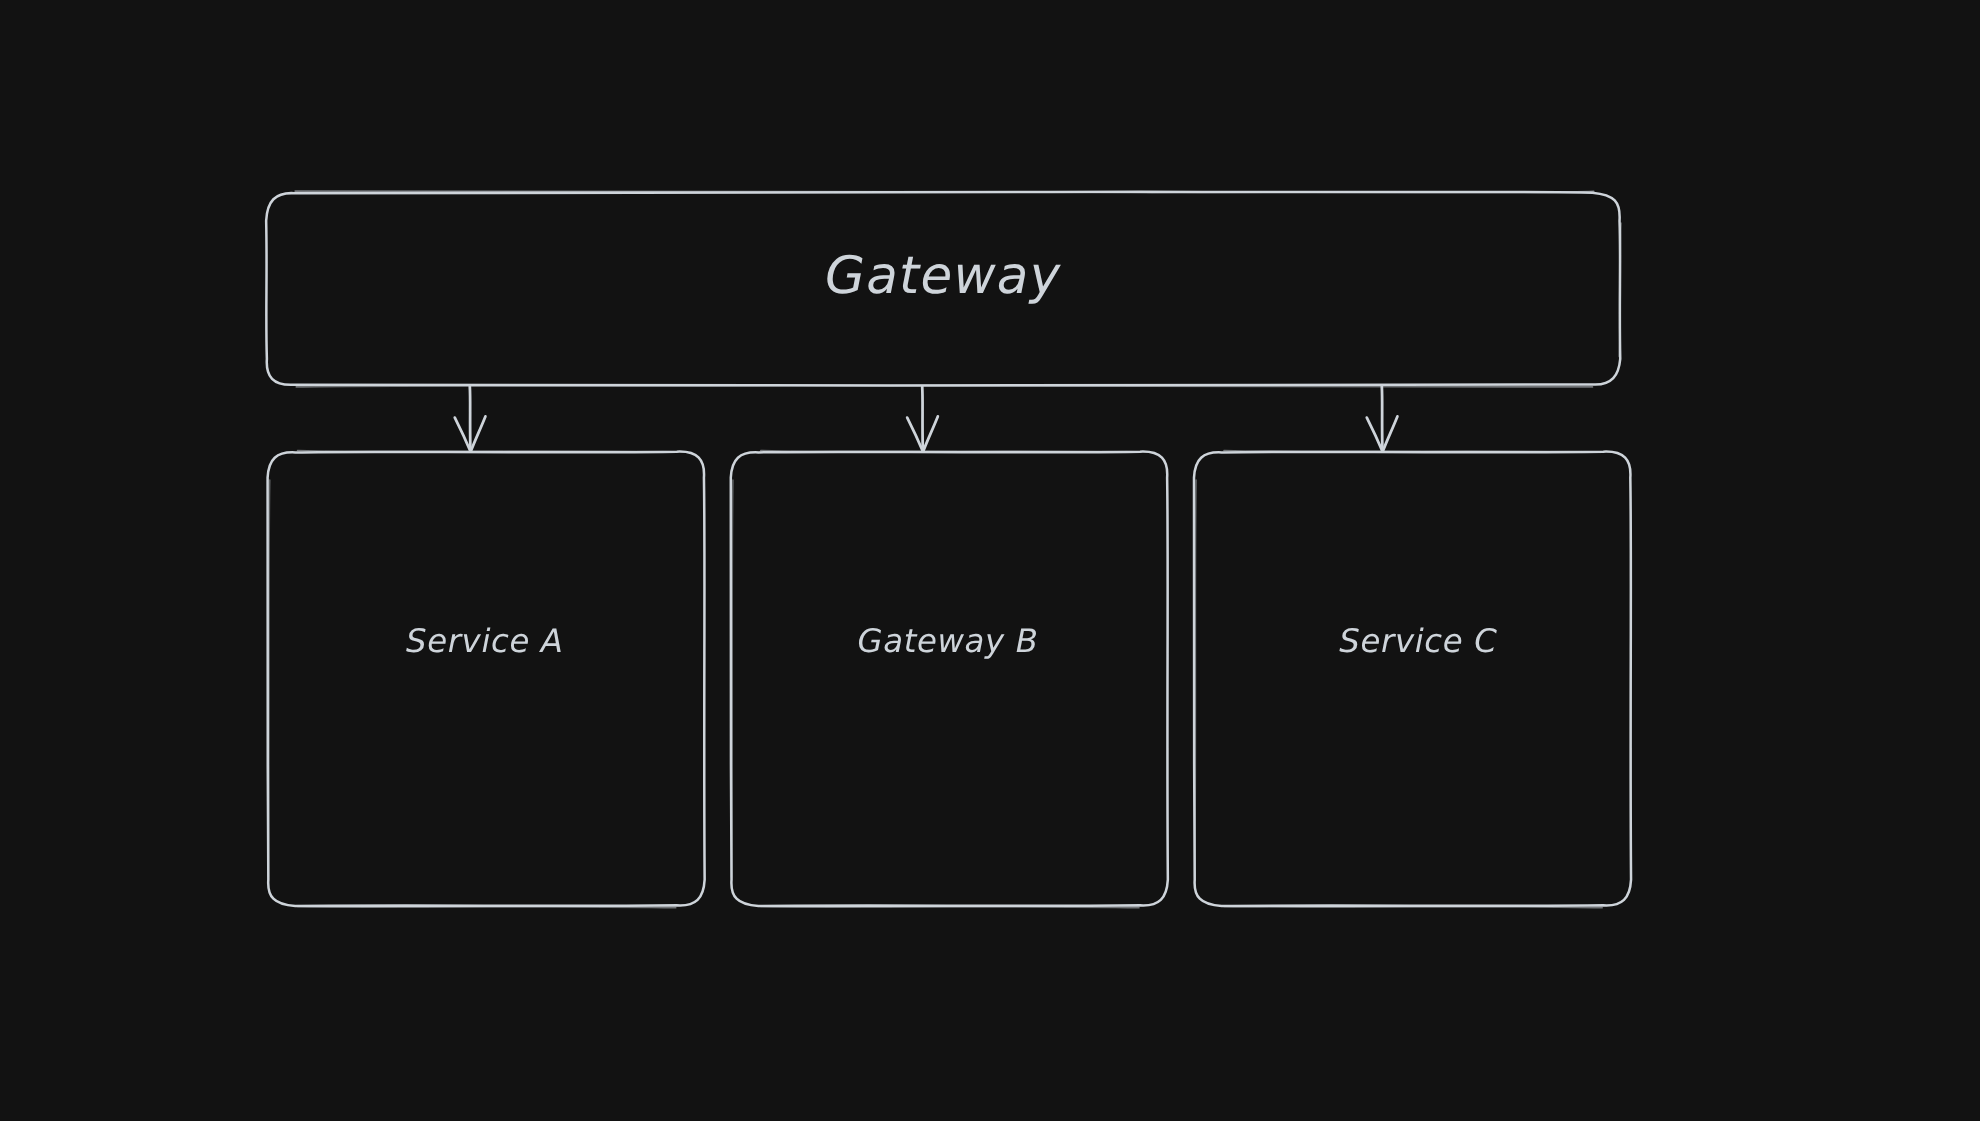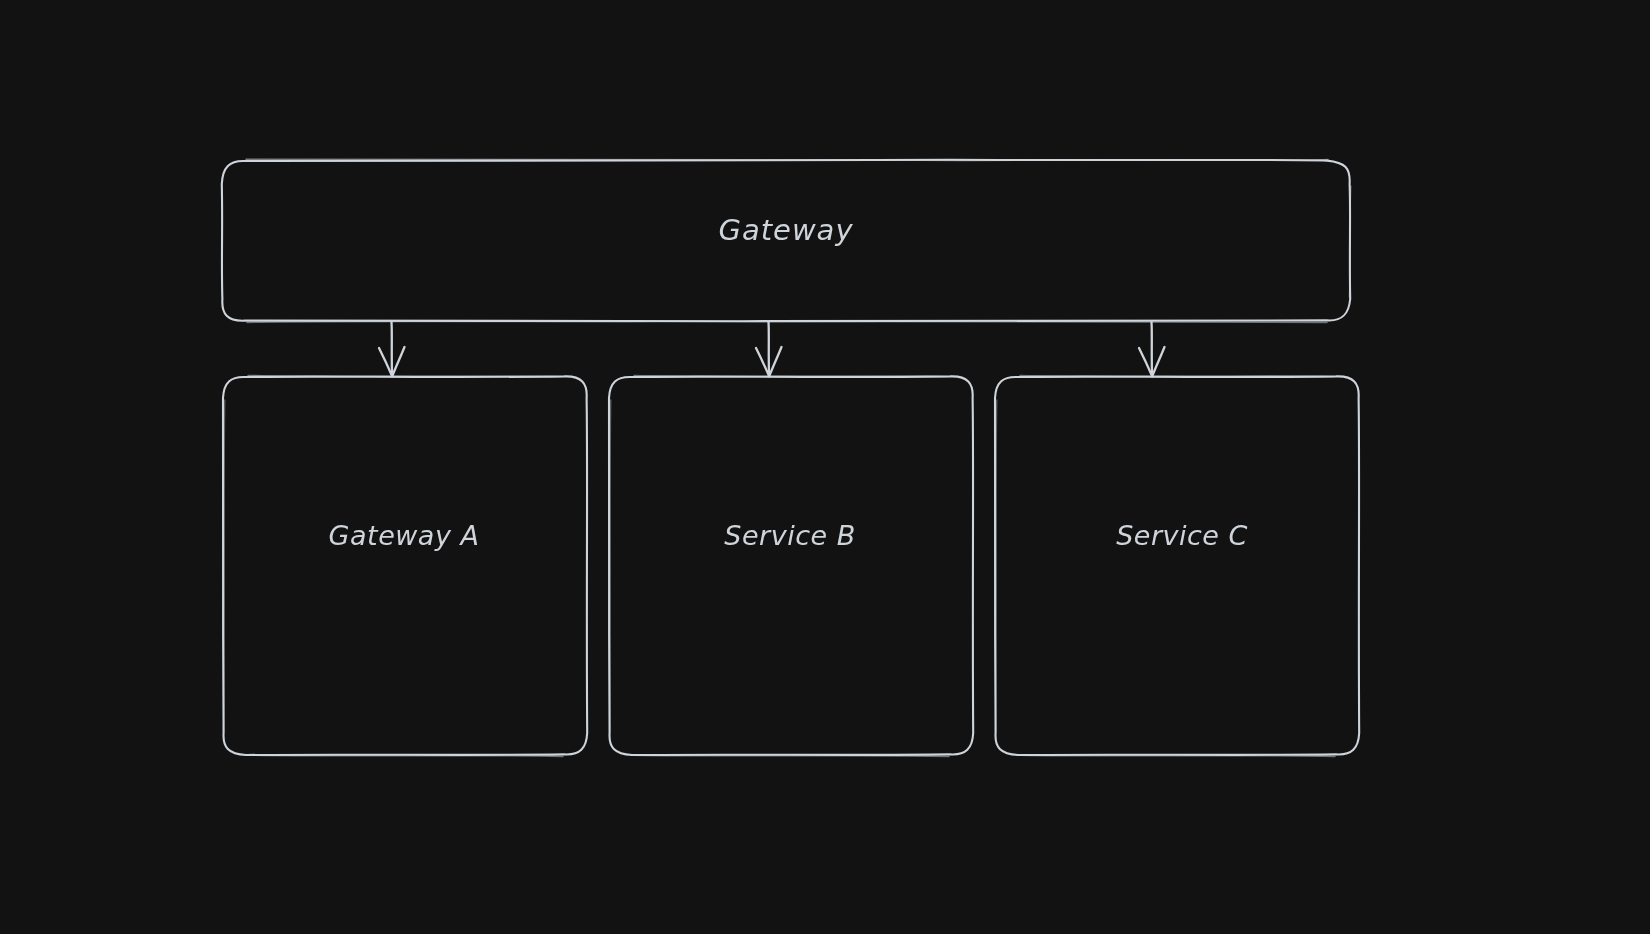--- a/index.html
+++ b/index.html
@@ -36,21 +36,21 @@
     font-family: "DejaVu Sans", sans-serif;
     font-style: italic;
     font-weight: 400;
     white-space: nowrap;
     text-align: center;
     letter-spacing: 0.5px;
     user-select: none;
     transform: translate(-50%, -50%);
   }
   .label-gateway {
-    font-size: 29px;
+    font-size: 43px;
     letter-spacing: 1px;
     left: 786px;
     top: 230px;
   }
   .label-service {
     font-size: 27px;
     left: 0;
     top: 535px;
   }
   .label-a { left: 404px; }
@@ -131,19 +131,19 @@
 
     <g>
       <path d="M1151.5,322 C1152.2,334 1151.4,348 1152,374.5" fill="none" stroke="#ced4da" stroke-width="2.3" stroke-linecap="round"></path>
       <path d="M1139,348 C1143.5,357 1148,366.5 1152.2,376.4" fill="none" stroke="#ced4da" stroke-width="2.3" stroke-linecap="round" stroke-linejoin="round"></path>
       <path d="M1164.5,347 C1160.5,357 1156,366.5 1152.2,376.4" fill="none" stroke="#ced4da" stroke-width="2.3" stroke-linecap="round" stroke-linejoin="round"></path>
     </g>
   </svg>
 
   <div class="node-label label-gateway">Gateway</div>
 
-  <div class="node-label label-service label-a">Gateway A</div>
+  <div class="node-label label-service label-a">Service A</div>
 
-  <div class="node-label label-service label-b">Service B</div>
+  <div class="node-label label-service label-b">Gateway B</div>
 
   <div class="node-label label-service label-c">Service C</div>
 
 </div>
 
 </body></html>

